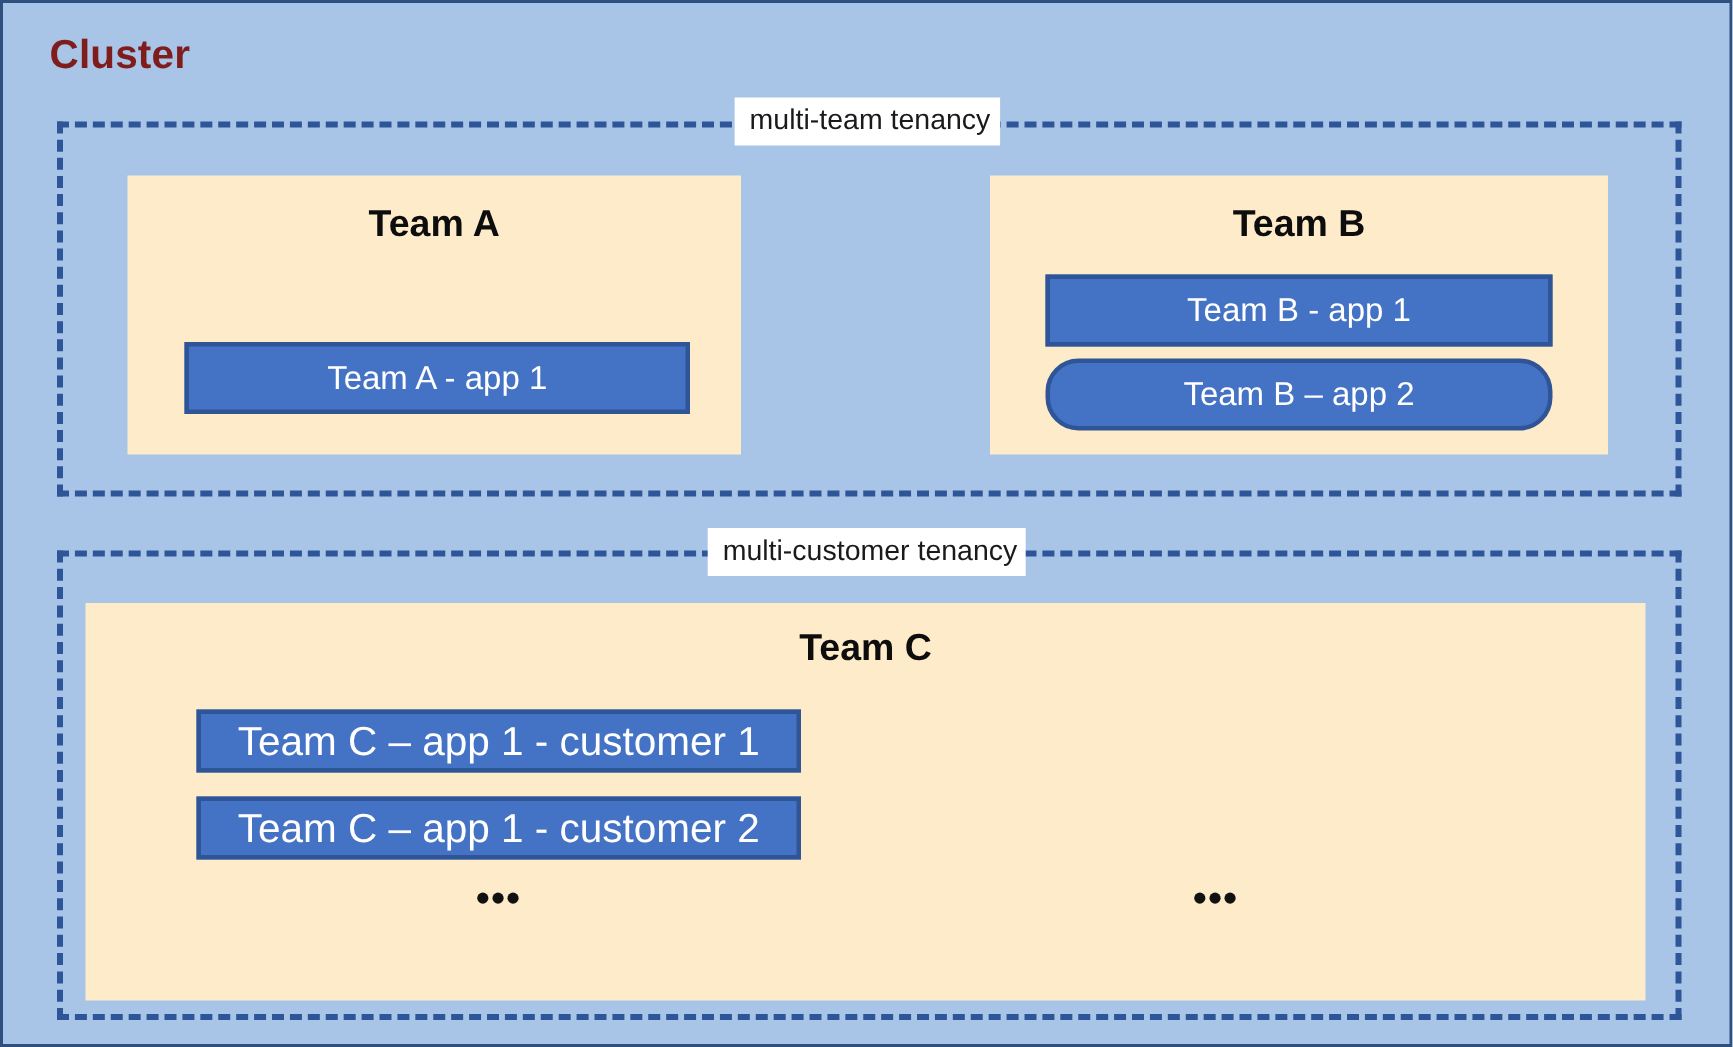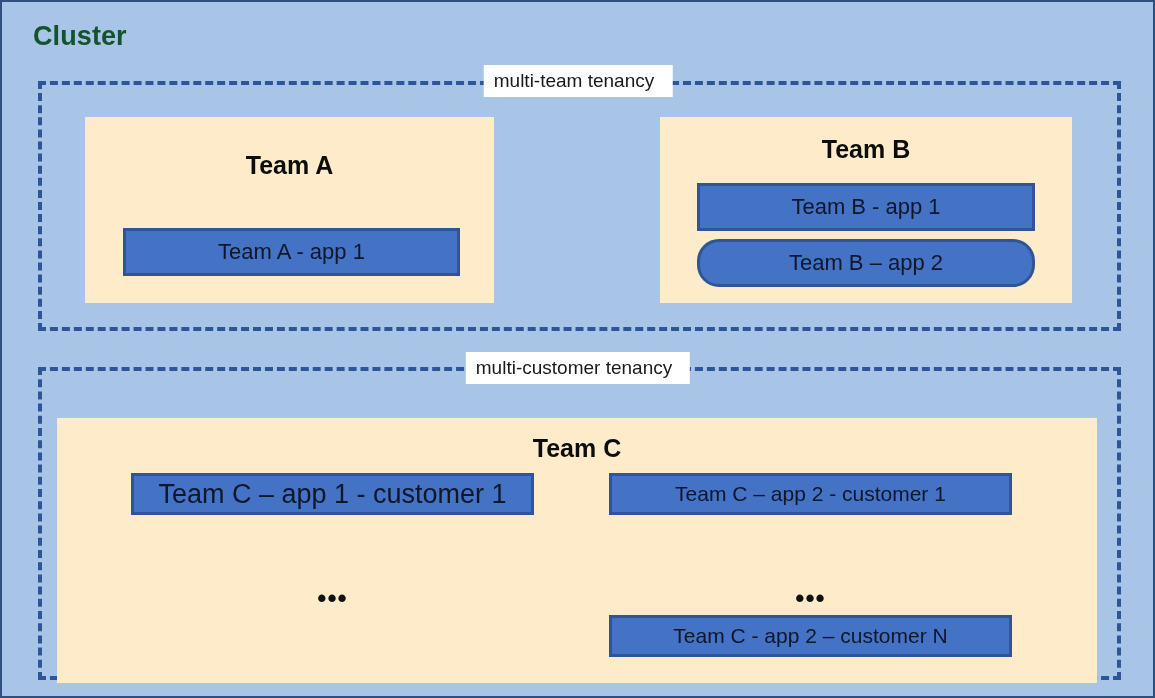--- a/index.html
+++ b/index.html
@@ -22,21 +22,21 @@
     overflow: hidden;
   }
 
   
   .cluster-title {
     position: absolute;
     left: 31px;
     top: 19px;
     font-size: 27px;
     font-weight: bold;
-    color: #14532d;
+    color: #7f1d1d;
     letter-spacing: 0.1px;
     white-space: nowrap;
   }
 
   
   .tenancy-frame {
     position: absolute;
     border: 4px dashed #2e5597;
     box-sizing: border-box;
     background: transparent;
@@ -53,58 +53,58 @@
     width: 1083px;
     height: 313px;
   }
 
   .tenancy-label {
     position: absolute;
     background: #ffffff;
     color: #1a1a1a;
     font-size: 19px;
     line-height: 1;
-    padding: 6px 18px 7px 10px;
+    padding: 6px 6px 7px 10px;
     white-space: nowrap;
     transform: translate(-50%, -50%);
   }
   .tenancy-label.multi-team { left: 576px; top: 79px; }
   .tenancy-label.multi-customer { left: 576px; top: 366px; }
 
   
   .team-box {
     position: absolute;
     background: #fdebc9;
     box-sizing: border-box;
   }
   .team-box.team-a { left: 83px;  top: 115px; width: 409px; height: 186px; }
   .team-box.team-b { left: 658px; top: 115px; width: 412px; height: 186px; }
-  .team-box.team-c { left: 55px;  top: 416px; width: 1040px; height: 265px; }
+  .team-box.team-c { left: 55px;  top: 400px; width: 1040px; height: 265px; }
 
   .team-title {
     position: absolute;
     left: 0;
     right: 0;
     text-align: center;
     font-size: 25px;
     font-weight: bold;
     color: #0d0d0d;
     white-space: nowrap;
   }
-  .team-box.team-a .team-title { top: 34px; }
+  .team-box.team-a .team-title { top: 18px; }
   .team-box.team-b .team-title { top: 18px; }
   .team-box.team-c .team-title { top: 16px; }
 
   
   .app-box {
     position: absolute;
     background: #4472c4;
     border: 3px solid #2f5597;
     box-sizing: border-box;
-    color: #0f172a;
+    color: #ffffff;
     font-size: 22px;
     display: flex;
     align-items: center;
     justify-content: center;
     white-space: nowrap;
   }
 
   
   .app-a1 { left: 121px; top: 226px; width: 337px; height: 48px; }
 
@@ -160,19 +160,18 @@
   <div class="app-box app-b2">Team B – app 2</div>
 
   <div class="tenancy-frame multi-customer"></div>
   <div class="tenancy-label multi-customer">multi-customer tenancy</div>
 
   <div class="team-box team-c">
     <div class="team-title">Team C</div>
   </div>
 
   <div class="app-box app-c-l app-c1-1">Team C – app 1 - customer 1</div>
+  <div class="app-box app-c-l app-c1-2">Team C – app 1 - customer 2</div>
   <div class="ellipsis left">•••</div>
 
-  <div class="app-box app-c-r app-c2-1">Team C – app 2 - customer 1</div>
   <div class="ellipsis right">•••</div>
-  <div class="app-box app-c-r app-c2-n">Team C - app 2 – customer N</div>
 
 </div>
 
 </body></html>

